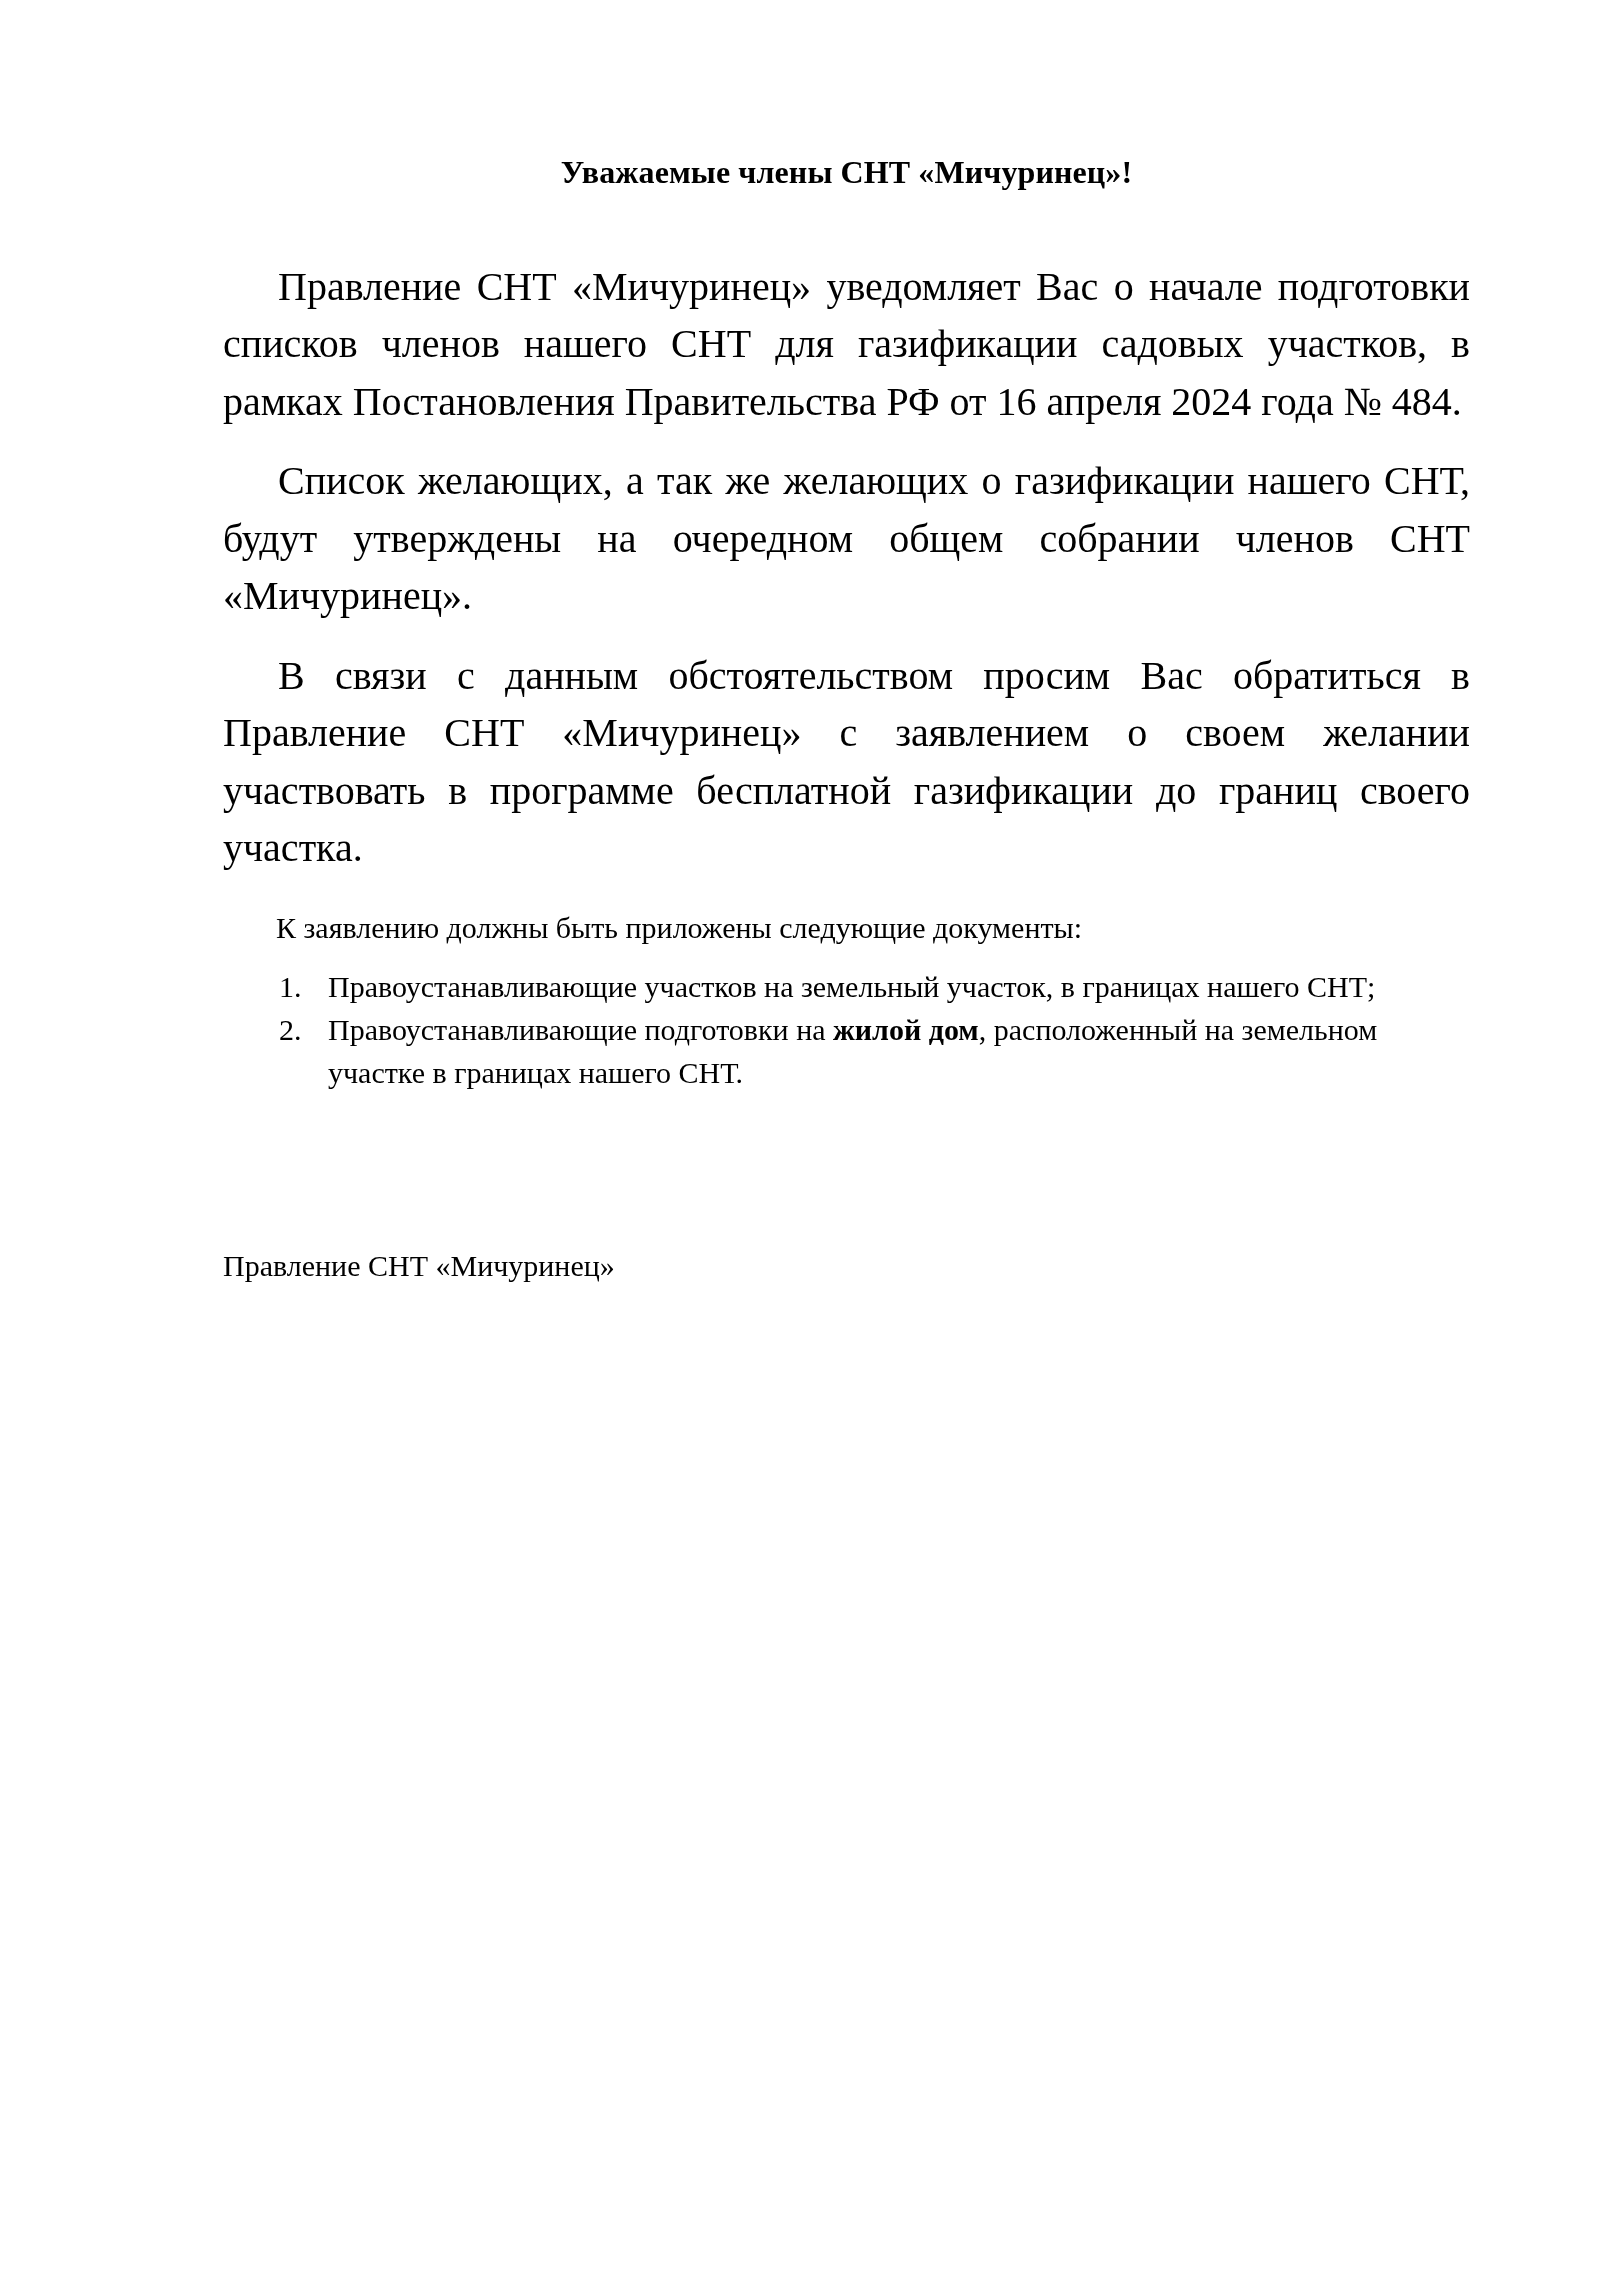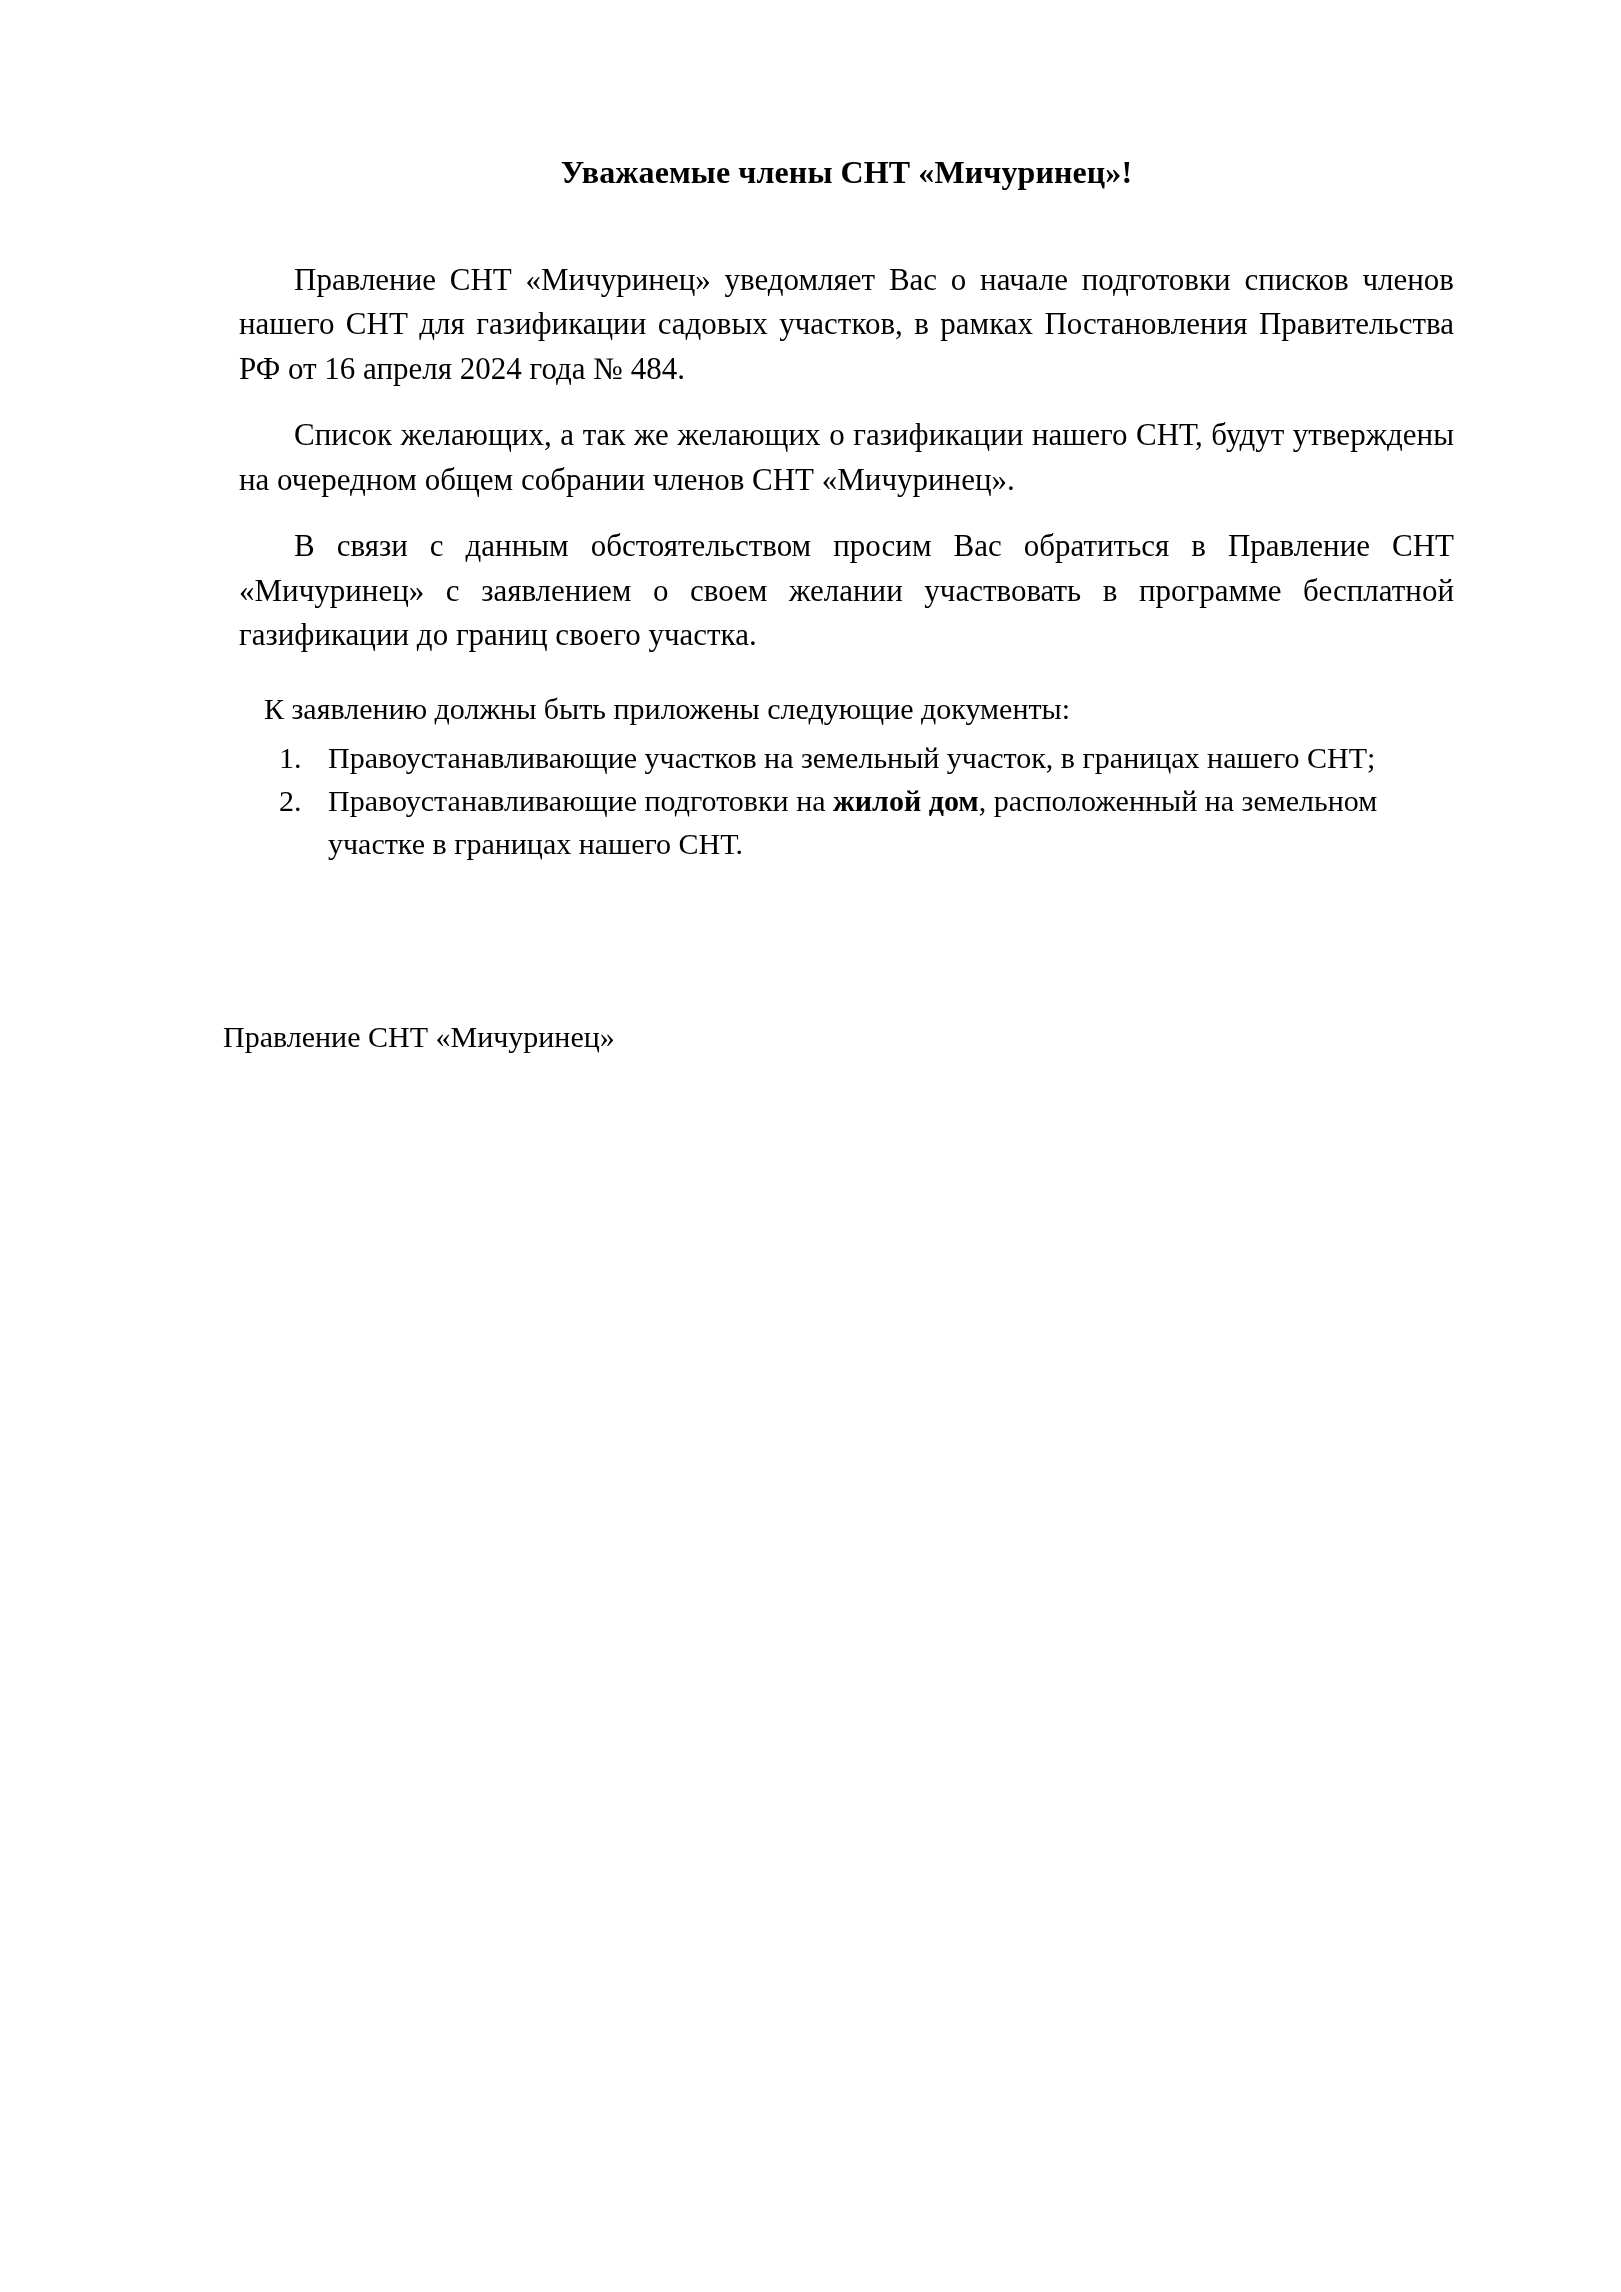--- a/index.html
+++ b/index.html
@@ -30,39 +30,39 @@
   .doc-title {
     text-align: center;
     font-weight: bold;
     font-size: 32px;
     line-height: 1.15;
     margin: 0;
     padding-top: 154px;
     letter-spacing: 0.1px;
   }
   .para {
-    font-size: 31px;
+    font-size: 40px;
     line-height: 1.44;
     text-align: justify;
     text-justify: inter-word;
-    margin: 16px;
+    margin: 0;
     text-indent: 55px;
     hyphens: none;
   }
   .para-first {
     margin-top: 67px;
   }
   .para-gap {
     margin-top: 21.6px;
   }
   .intro-line {
     font-size: 30px;
     line-height: 1.44;
     text-align: left;
-    margin: 4px;
+    margin: 16px;
     margin-top: 29px;
     text-indent: 37px;
   }
   ol.doc-list {
     font-size: 30px;
     line-height: 1.44;
     margin: 5.9px 0 0 0;
     padding: 0;
     list-style: none;
     counter-reset: doclist;

